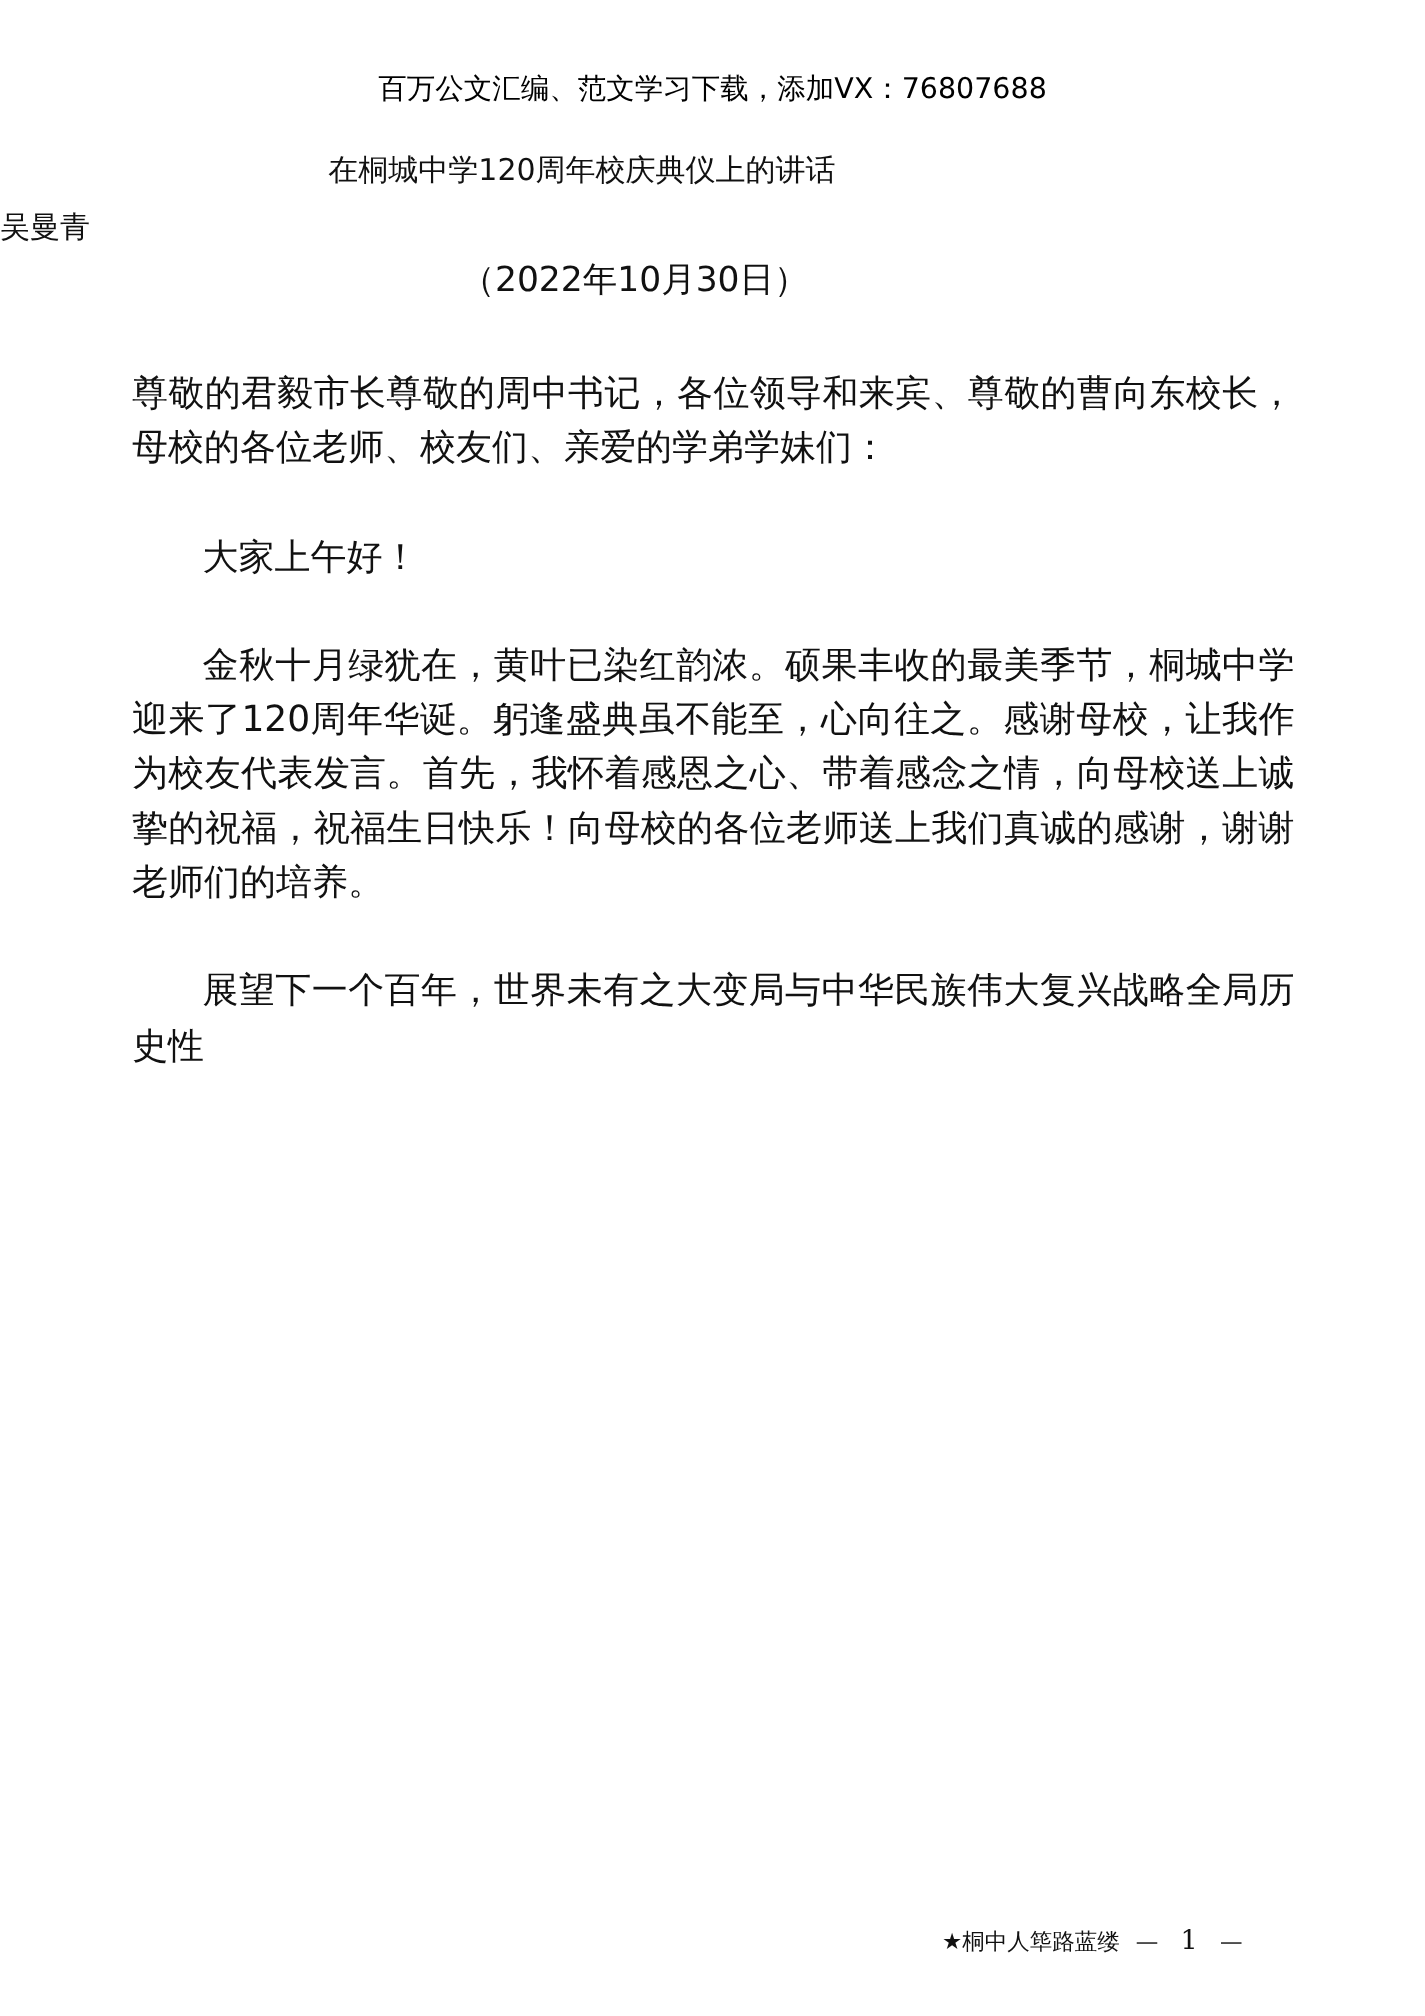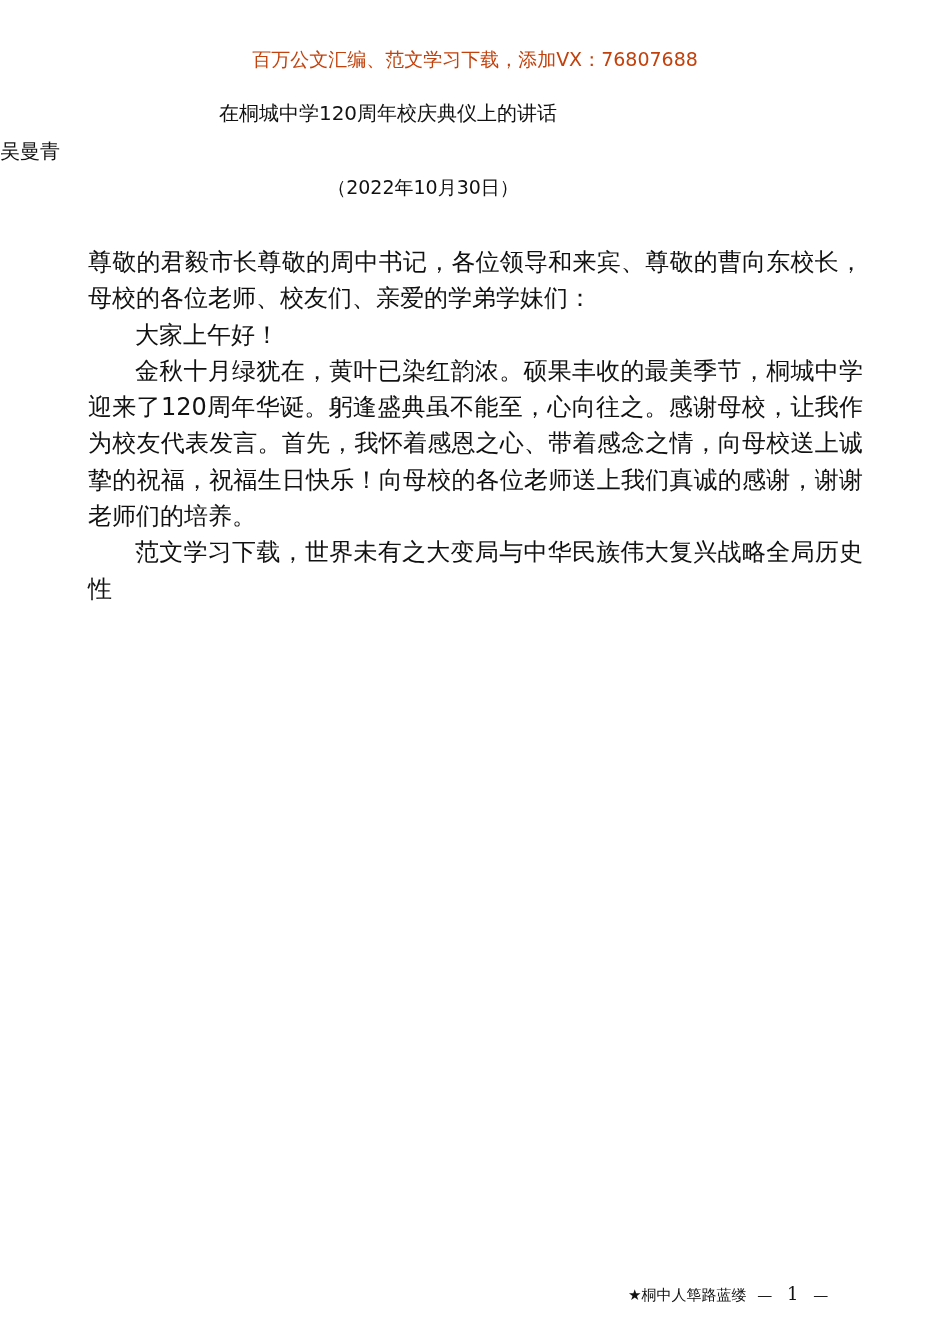--- a/index.html
+++ b/index.html
@@ -15,21 +15,21 @@
       font-family: "DejaVu Sans", "Liberation Sans", sans-serif;
       color: #111111;
     }
     .watermark {
       position: absolute;
       top: 44px;
       left: 0;
       width: 950px;
       text-align: center;
       font-size: 19px;
-      color: #c2410c;
+      color: #000000;
       line-height: 30px;
     }
     .title {
       position: absolute;
       top: 98px;
       left: 0;
       width: 776px;
       text-align: center;
       font-size: 20px;
       line-height: 30px;
@@ -42,39 +42,40 @@
       text-align: left;
       font-size: 20px;
       line-height: 30px;
     }
     .date {
       position: absolute;
       top: 172px;
       left: 0;
       width: 846px;
       text-align: center;
-      font-size: 19px;
+      font-size: 23px;
       line-height: 30px;
     }
     .body {
       position: absolute;
       top: 244px;
       left: 88px;
       width: 775px;
     }
     .para {
       margin: 0;
       font-size: 24px;
       line-height: 36.3px;
       text-align: justify;
       text-justify: inter-character;
       word-break: break-all;
     }
     .para.indent {
       text-indent: 47px;
+      margin-top: 36px;
     }
     .footer {
       position: absolute;
       top: 1283px;
       left: 628px;
       font-size: 15px;
       line-height: 22px;
       white-space: nowrap;
       color: #111;
     }
@@ -94,21 +95,21 @@
 <div class="watermark">百万公文汇编、范文学习下载，添加VX：76807688</div>
 
 <div class="title">在桐城中学120周年校庆典仪上的讲话</div>
 <div class="author">吴曼青</div>
 <div class="date">（2022年10月30日）</div>
 
 <div class="body">
   <p class="para">尊敬的君毅市长尊敬的周中书记，各位领导和来宾、尊敬的曹向东校长，母校的各位老师、校友们、亲爱的学弟学妹们：</p>
   <p class="para indent">大家上午好！</p>
   <p class="para indent">金秋十月绿犹在，黄叶已染红韵浓。硕果丰收的最美季节，桐城中学迎来了120周年华诞。躬逢盛典虽不能至，心向往之。感谢母校，让我作为校友代表发言。首先，我怀着感恩之心、带着感念之情，向母校送上诚挚的祝福，祝福生日快乐！向母校的各位老师送上我们真诚的感谢，谢谢老师们的培养。</p>
-  <p class="para indent">范文学习下载，世界未有之大变局与中华民族伟大复兴战略全局历史性</p>
+  <p class="para indent">展望下一个百年，世界未有之大变局与中华民族伟大复兴战略全局历史性</p>
 </div>
 
 <div class="footer">
   <span>★桐中人筚路蓝缕</span>
   <span class="dash">—</span>
   <span class="page-num">1</span>
   <span class="dash">—</span>
 </div>
 
 </body></html>

